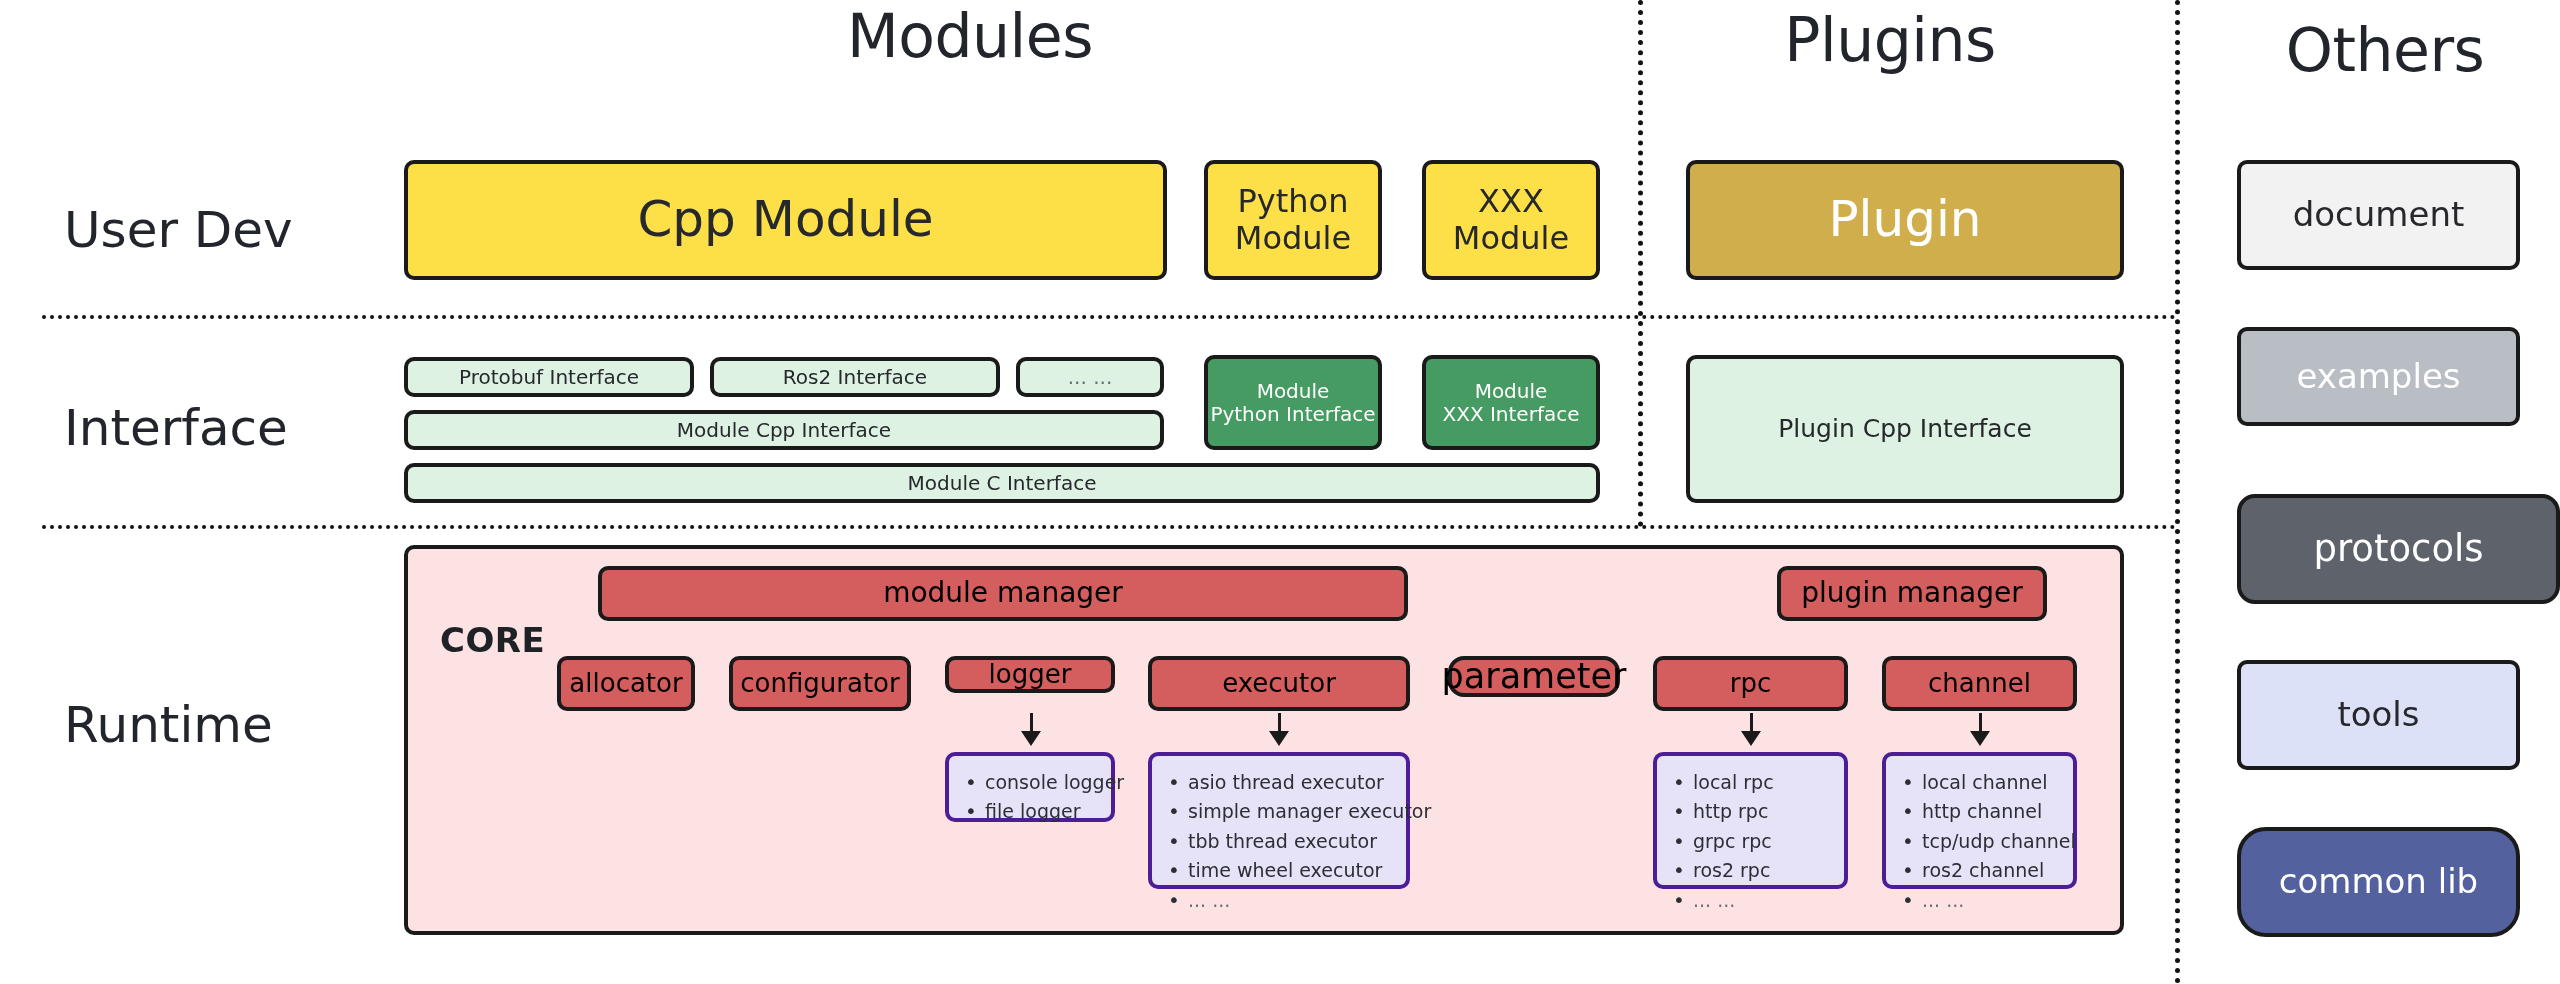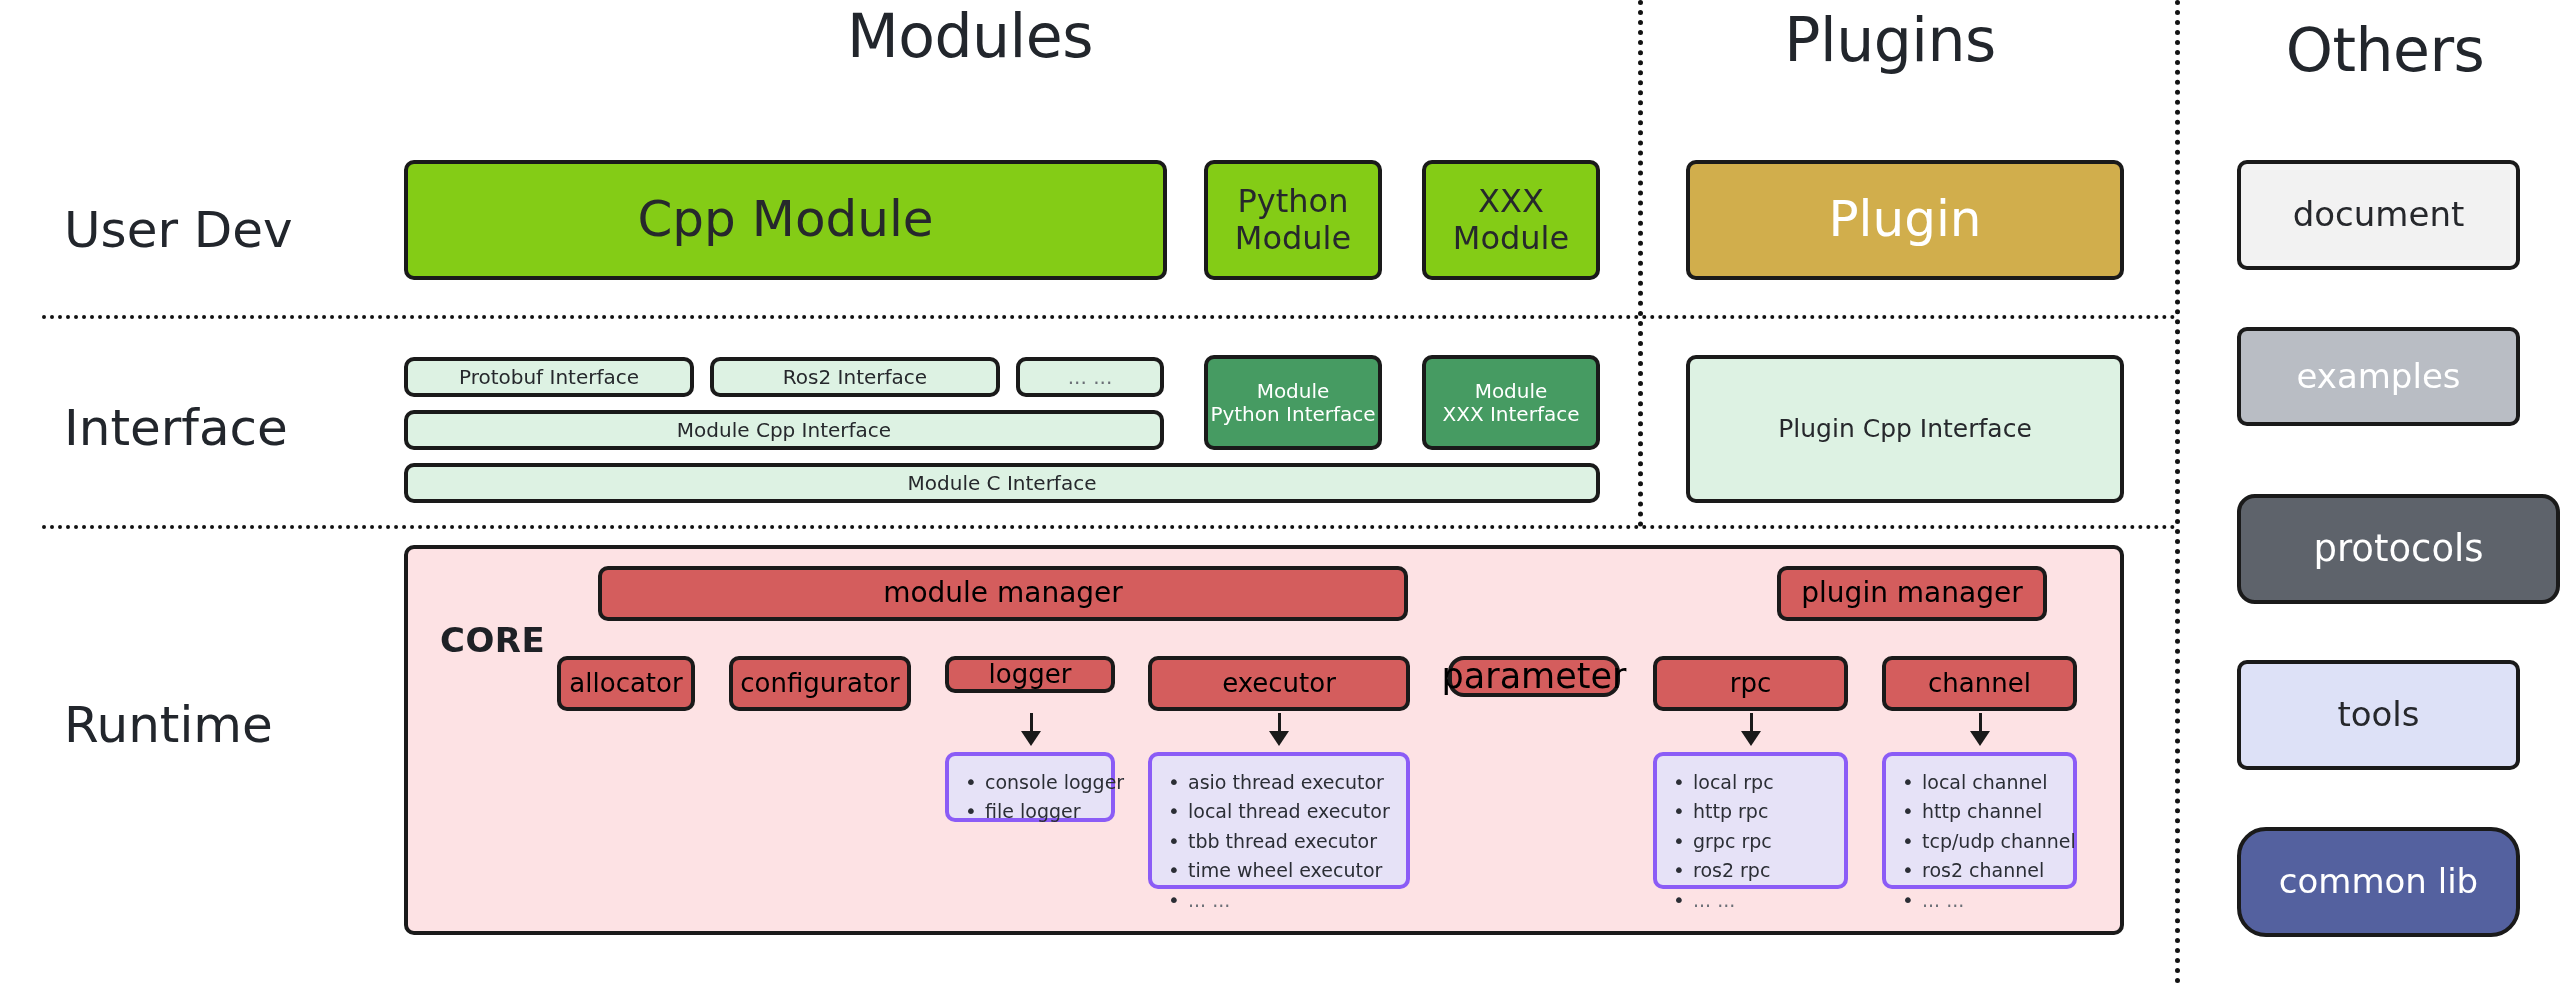--- a/index.html
+++ b/index.html
@@ -17,34 +17,34 @@
 
   
   .hsep{height:0;border-top:4px dotted #121212;}
   .vsep{width:0;border-left:5px dotted #121212;}
 
   
   .node{border:4px solid #1a1a1a;border-radius:10px;display:flex;
         align-items:center;justify-content:center;text-align:center;
         line-height:1.15;}
 
-  .cream{background:#84cc16;color:#26282c;}
+  .cream{background:#fde047;color:#26282c;}
   .gold{background:#d1ae4c;color:#ffffff;}
   .mint{background:#ddf2e3;color:#26282c;}
   .green{background:#469b62;color:#ffffff;}
   .red{background:#d45d5d;color:#000000;}
   .pinkbg{background:#fde2e4;}
   .grey-lt{background:#f2f2f2;color:#26282c;}
   .grey-md{background:#b9bdc4;color:#ffffff;}
   .grey-dk{background:#5e636b;color:#ffffff;}
   .periwinkle{background:#dde1f7;color:#26282c;}
   .indigo{background:#54619f;color:#ffffff;border-radius:29px;}
 
   
-  .bullets{border:4px solid #8b5cf6;border-radius:10px;background:#e6e2f7;
+  .bullets{border:4px solid #4c1d95;border-radius:10px;background:#e6e2f7;
            padding:12px 20px 12px 10px;}
   .bullets ul{margin:0;padding:0 0 0 26px;list-style:none;}
   .bullets li{font-size:19px;color:#2b2e35;line-height:1.55;position:relative;
               white-space:nowrap;}
   .bullets li::before{content:"•";position:absolute;left:-20px;top:-1px;
                       font-size:20px;color:#2b2e35;}
 
   
   .arrow{width:0;height:0;position:absolute;}
   .arrow .shaft{position:absolute;left:0;top:0;width:3px;height:22px;background:#1a1a1a;}
@@ -140,21 +140,21 @@
 <div class="abs bullets" style="left:945px;top:752px;width:170px;height:70px;">
   <ul>
     <li>console logger</li>
     <li>file logger</li>
   </ul>
 </div>
 
 <div class="abs bullets" style="left:1148px;top:752px;width:262px;height:137px;">
   <ul>
     <li>asio thread executor</li>
-    <li>local thread executor</li>
+    <li>simple manager executor</li>
     <li>tbb thread executor</li>
     <li>time wheel executor</li>
     <li style="color:#6b6f76;">... ...</li>
   </ul>
 </div>
 
 <div class="abs bullets" style="left:1653px;top:752px;width:195px;height:137px;">
   <ul>
     <li>local rpc</li>
     <li>http rpc</li>

